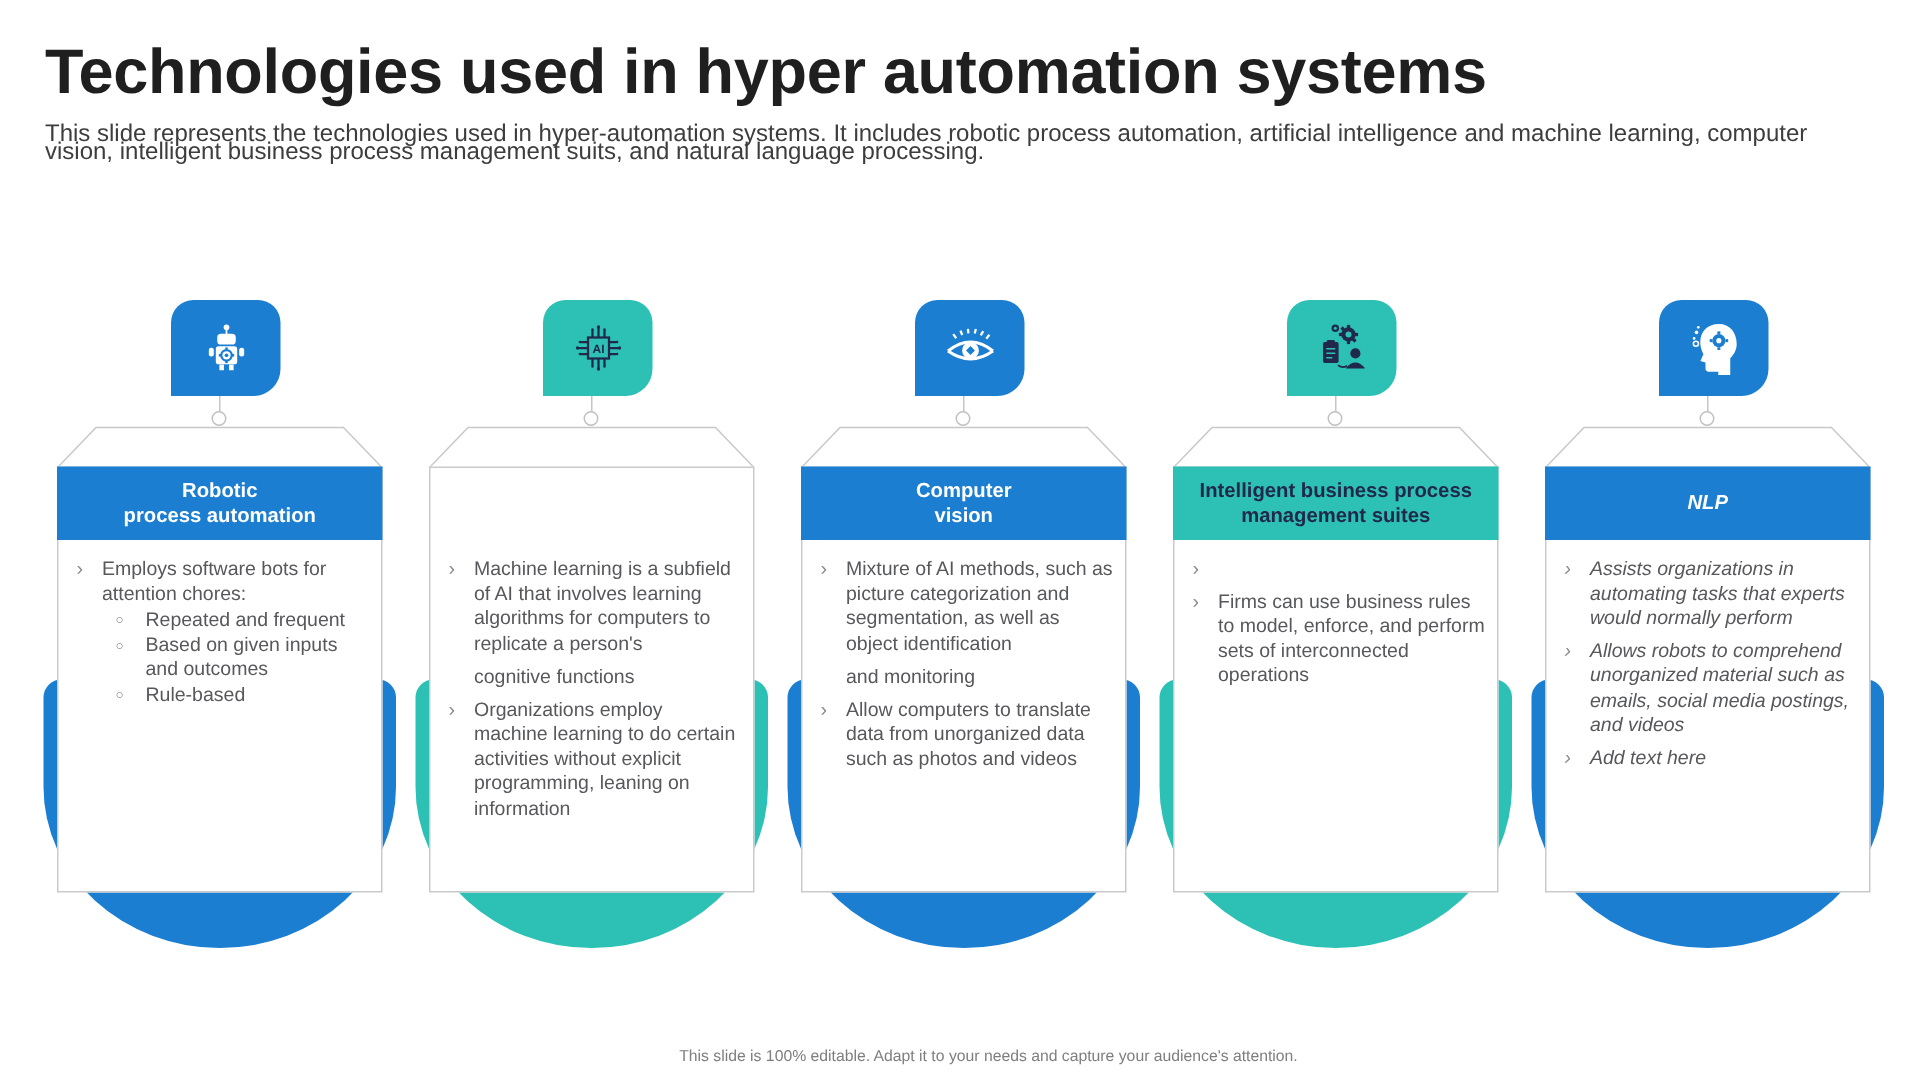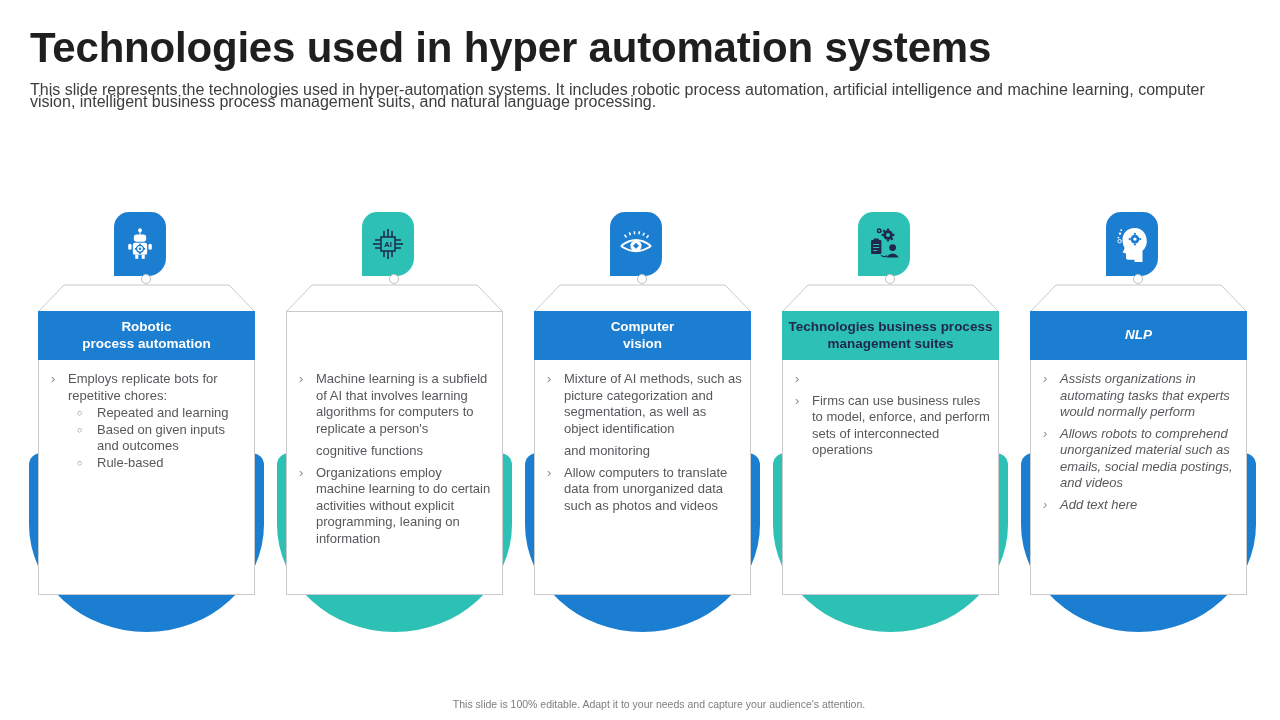--- a/index.html
+++ b/index.html
@@ -4,21 +4,21 @@
 <style>
   html,body{margin:0;padding:0;background:#e8e8e8;}
   .slide{position:relative;width:1280px;height:720px;background:#ffffff;overflow:hidden;
          font-family:"Liberation Sans","DejaVu Sans",sans-serif;}
   .title{position:absolute;left:30px;top:28px;font-size:42px;line-height:40px;font-weight:700;
          color:#1f1f1f;letter-spacing:-0.2px;}
   .subtitle{position:absolute;left:30px;top:84px;width:1222px;font-size:16px;color:#3d3d3d;line-height:12px;}
   .footer{position:absolute;left:0;top:698px;width:1280px;text-align:center;font-size:10.5px;color:#7e7e7e;padding-left:19px;}
 
   .col{position:absolute;top:200px;width:217px;height:445px;}
-  .icon-tile{position:absolute;left:76px;top:12px;width:52px;height:64px;
+  .icon-tile{position:absolute;left:76px;top:0;width:73px;height:64px;
              border-radius:15px 15px 18px 0;display:flex;align-items:center;justify-content:center;z-index:3;}
   .stem{position:absolute;left:108px;top:64px;width:1px;height:11px;background:#c3c5c7;}
   .ring{position:absolute;left:103px;top:74px;width:10px;height:10px;border:1px solid #bfc1c3;
         border-radius:50%;background:#fff;box-sizing:border-box;z-index:3;}
   .trap{position:absolute;left:0;top:82px;width:217px;height:30px;}
   .bg-blob{position:absolute;left:-9px;top:253px;width:235px;height:179px;z-index:1;
            border-radius:12px 12px 50% 50% / 12px 12px 60% 60%;}
   .card{position:absolute;left:0;top:111px;width:217px;height:284px;background:#fff;
         border:1px solid #c9cacb;box-sizing:border-box;z-index:2;}
   .card-header{position:absolute;left:-1px;right:-1px;top:-1px;height:49px;
@@ -75,25 +75,25 @@
       <path d="M0 30 L26 3 L191 3 L217 30" fill="none" stroke="#c6c8ca" stroke-width="1"></path>
     </svg>
     <div class="bg-blob"></div>
     <div class="card">
       <div class="card-header">Robotic
 process automation</div>
       <div class="card-body">
             <div class="bullet">
               <span class="m">›</span>
               <div class="bc">
-                <div>Employs replicate bots for repetitive chores:</div>
+                <div>Employs software bots for attention chores:</div>
                 <div class="subs">
                   <div class="sub">
                     <span class="sm">○</span>
-                    <div class="st">Repeated and learning</div>
+                    <div class="st">Repeated and frequent</div>
                   </div>
                   <div class="sub">
                     <span class="sm">○</span>
                     <div class="st">Based on given inputs and outcomes</div>
                   </div>
                   <div class="sub">
                     <span class="sm">○</span>
                     <div class="st">Rule-based</div>
                   </div>
                 </div>
@@ -224,21 +224,21 @@
     <path d="M17 31.4 Q20 33.8 23 31.8" stroke="#20294c" stroke-width="1.2" fill="none"></path>
   </svg>
         </div>
     <div class="stem"></div>
     <div class="ring"></div>
     <svg class="trap" viewBox="0 0 217 30">
       <path d="M0 30 L26 3 L191 3 L217 30" fill="none" stroke="#c6c8ca" stroke-width="1"></path>
     </svg>
     <div class="bg-blob"></div>
     <div class="card">
-      <div class="card-header">Technologies business process
+      <div class="card-header">Intelligent business process
 management suites</div>
       <div class="card-body">
             <div class="bullet">
               <span class="m">›</span>
             </div>
             <div class="bullet">
               <span class="m">›</span>
               <div class="bc">
                 <div>Firms can use business rules to model, enforce, and perform sets of interconnected operations</div>
               </div>

